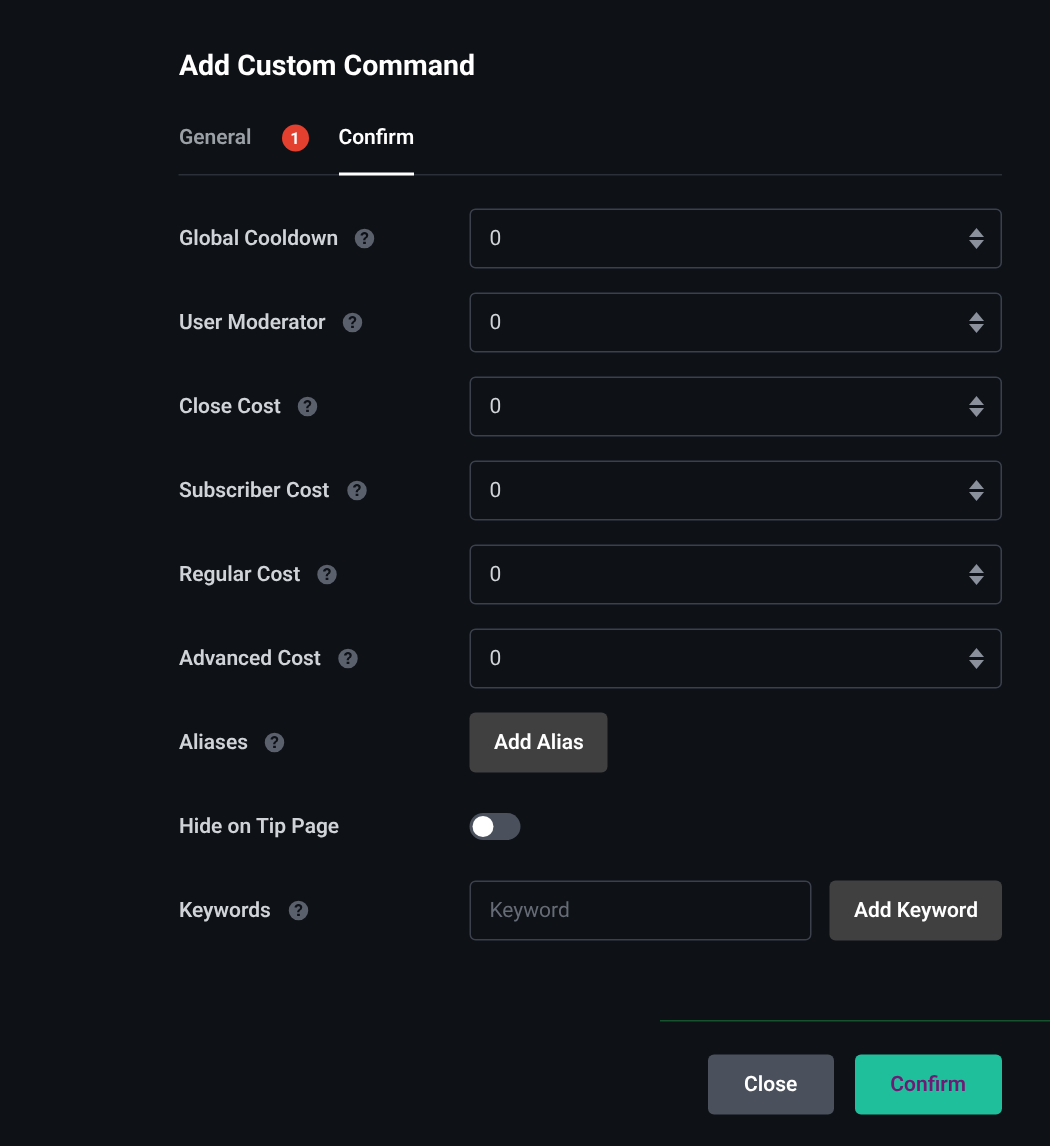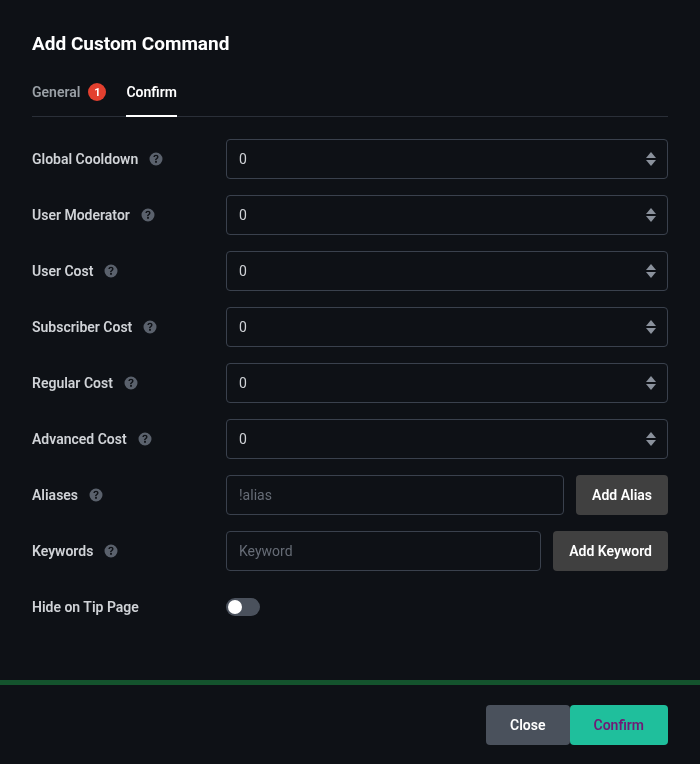--- a/index.html
+++ b/index.html
@@ -9,20 +9,21 @@
     font-family: -apple-system, BlinkMacSystemFont, "Segoe UI", Roboto, Helvetica, Arial, sans-serif;
     color: #e6e8ea;
     font-size: 14px;
   }
   .modal {
     width: 700px;
     height: 764px;
     background: #0e1116;
     display: flex;
     flex-direction: column;
+    align-items: flex-end;
   }
   .content {
     padding: 32px 32px 0 32px;
     flex: 1;
     overflow: hidden;
   }
   .title {
     font-size: 19px;
     font-weight: 700;
     color: #ffffff;
@@ -35,21 +36,21 @@
     margin-bottom: 22px;
   }
   .tab {
     padding: 0 0 14px 0;
     color: #9aa0a6;
     font-weight: 600;
     font-size: 14px;
     cursor: pointer;
     display: flex;
     align-items: center;
-    gap: 8px;
+    gap: 20px;
     border-bottom: 2px solid transparent;
     margin-bottom: -1px;
   }
   .tab.active {
     color: #ffffff;
     border-bottom-color: #ffffff;
   }
   .badge {
     display: inline-flex;
     align-items: center;
@@ -147,24 +148,25 @@
     position: absolute;
     left: 2px;
     top: 2px;
     width: 14px;
     height: 14px;
     border-radius: 50%;
     background: #ffffff;
   }
   .footer {
     height: 84px;
-    border-top: 5px solid #14532d;
+    border-top: 1px solid #14532d;
     display: flex;
     align-items: center;
     justify-content: flex-end;
+    gap: 14px;
     padding: 0 32px;
     background: #0e1116;
   }
   .btn-close {
     height: 40px;
     padding: 0 24px;
     background: #4a515c;
     border: none;
     border-radius: 4px;
     color: #ffffff;
@@ -247,21 +249,21 @@
             <svg width="10" height="6" viewBox="0 0 10 6">
                 <path d="M0 0 L10 0 L5 6 Z" fill="#8a919c"></path>
               </svg>
           </div>
         </div>
       </div>
     </div>
 
     <div class="form-row">
       <div class="label-col">
-        <span>User Cost</span>
+        <span>Close Cost</span>
         <svg class="help-icon" viewBox="0 0 16 16" fill="currentColor">
             <path d="M8 1.5A6.5 6.5 0 1 0 8 14.5 6.5 6.5 0 0 0 8 1.5zm.9 10.2H7.1v-1.6h1.8v1.6zm1.3-4.7c-.2.3-.5.6-.9.9-.3.2-.5.4-.6.6-.1.2-.1.4-.1.7H7.1c0-.5.1-.9.2-1.1.2-.3.5-.6.9-.9.3-.2.5-.4.6-.6.1-.2.2-.4.2-.6 0-.3-.1-.5-.3-.7-.2-.2-.4-.2-.7-.2-.3 0-.5.1-.7.2-.2.2-.3.4-.3.7H5.4c0-.7.3-1.3.8-1.7.5-.4 1.1-.6 1.8-.6s1.3.2 1.8.6c.5.4.7.9.7 1.6 0 .3-.1.6-.3.9z"></path>
           </svg>
       </div>
       <div class="input-col">
         <div class="num-wrap">
           <input class="field" type="number" value="0" style="">
           <div class="spin">
             <svg width="10" height="6" viewBox="0 0 10 6">
                 <path d="M5 0 L10 6 L0 6 Z" fill="#8a919c"></path>
@@ -341,46 +343,45 @@
     </div>
 
     <div class="form-row row-gap-lg">
       <div class="label-col">
         <span>Aliases</span>
         <svg class="help-icon" viewBox="0 0 16 16" fill="currentColor">
             <path d="M8 1.5A6.5 6.5 0 1 0 8 14.5 6.5 6.5 0 0 0 8 1.5zm.9 10.2H7.1v-1.6h1.8v1.6zm1.3-4.7c-.2.3-.5.6-.9.9-.3.2-.5.4-.6.6-.1.2-.1.4-.1.7H7.1c0-.5.1-.9.2-1.1.2-.3.5-.6.9-.9.3-.2.5-.4.6-.6.1-.2.2-.4.2-.6 0-.3-.1-.5-.3-.7-.2-.2-.4-.2-.7-.2-.3 0-.5.1-.7.2-.2.2-.3.4-.3.7H5.4c0-.7.3-1.3.8-1.7.5-.4 1.1-.6 1.8-.6s1.3.2 1.8.6c.5.4.7.9.7 1.6 0 .3-.1.6-.3.9z"></path>
           </svg>
       </div>
       <div class="input-col">
-        <input class="field" type="text" placeholder="!alias" style="">
         <button class="btn-secondary">Add Alias</button>
+      </div>
+    </div>
+
+    <div class="form-row row-gap-lg" style="margin-top:16px">
+      <div class="label-col">
+        <span>Hide on Tip Page</span>
+      </div>
+      <div class="input-col">
+        <div class="toggle">
+          <div class="toggle-thumb"></div>
+        </div>
       </div>
     </div>
 
     <div class="form-row row-gap-lg">
       <div class="label-col">
         <span>Keywords</span>
         <svg class="help-icon" viewBox="0 0 16 16" fill="currentColor">
             <path d="M8 1.5A6.5 6.5 0 1 0 8 14.5 6.5 6.5 0 0 0 8 1.5zm.9 10.2H7.1v-1.6h1.8v1.6zm1.3-4.7c-.2.3-.5.6-.9.9-.3.2-.5.4-.6.6-.1.2-.1.4-.1.7H7.1c0-.5.1-.9.2-1.1.2-.3.5-.6.9-.9.3-.2.5-.4.6-.6.1-.2.2-.4.2-.6 0-.3-.1-.5-.3-.7-.2-.2-.4-.2-.7-.2-.3 0-.5.1-.7.2-.2.2-.3.4-.3.7H5.4c0-.7.3-1.3.8-1.7.5-.4 1.1-.6 1.8-.6s1.3.2 1.8.6c.5.4.7.9.7 1.6 0 .3-.1.6-.3.9z"></path>
           </svg>
       </div>
       <div class="input-col">
         <input class="field" type="text" placeholder="Keyword" style="">
         <button class="btn-secondary wide">Add Keyword</button>
-      </div>
-    </div>
-
-    <div class="form-row row-gap-lg" style="margin-top:16px">
-      <div class="label-col">
-        <span>Hide on Tip Page</span>
-      </div>
-      <div class="input-col">
-        <div class="toggle">
-          <div class="toggle-thumb"></div>
-        </div>
       </div>
     </div>
 
   </div>
 
   <div class="footer">
     <button class="btn-close">Close</button>
     <button class="btn-confirm">Confirm</button>
   </div>
 </div>

